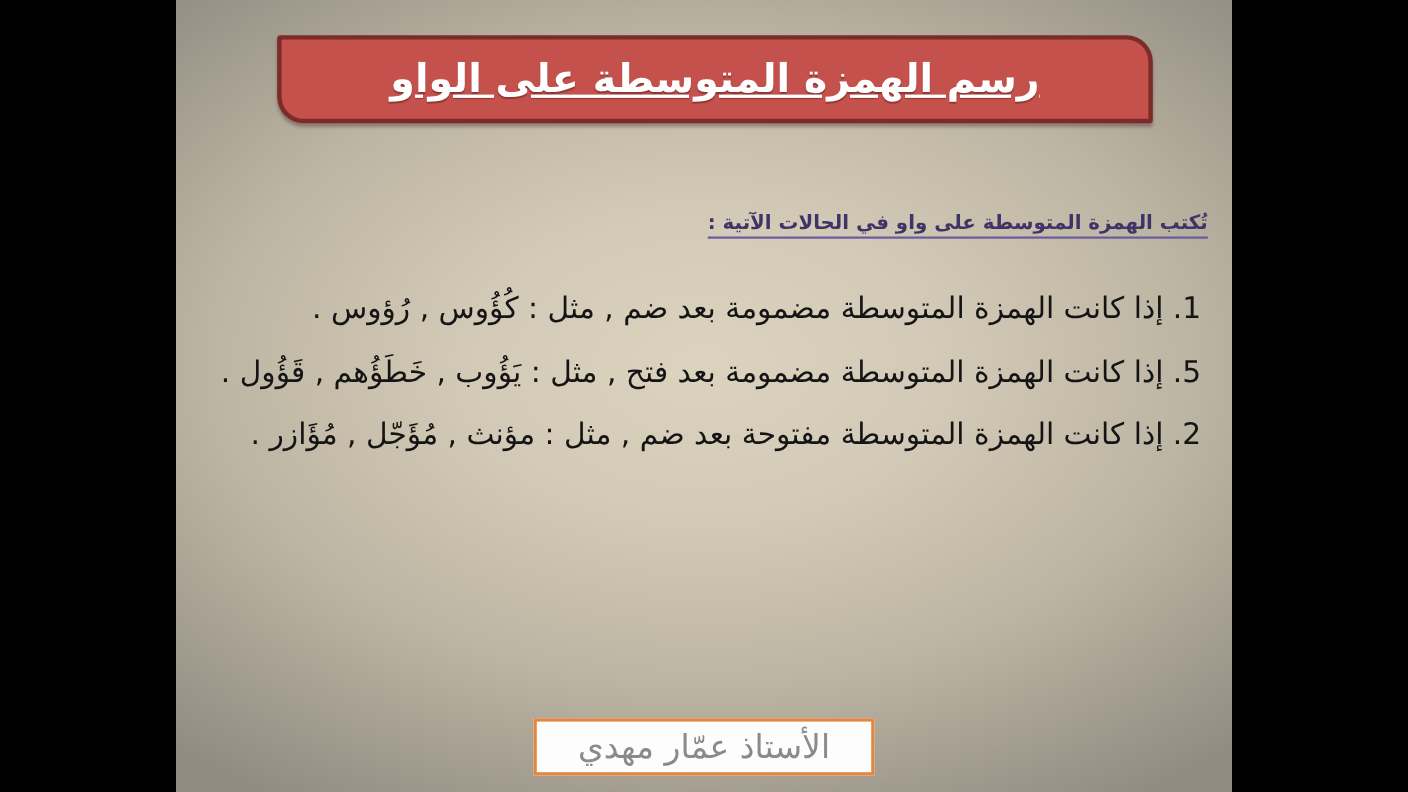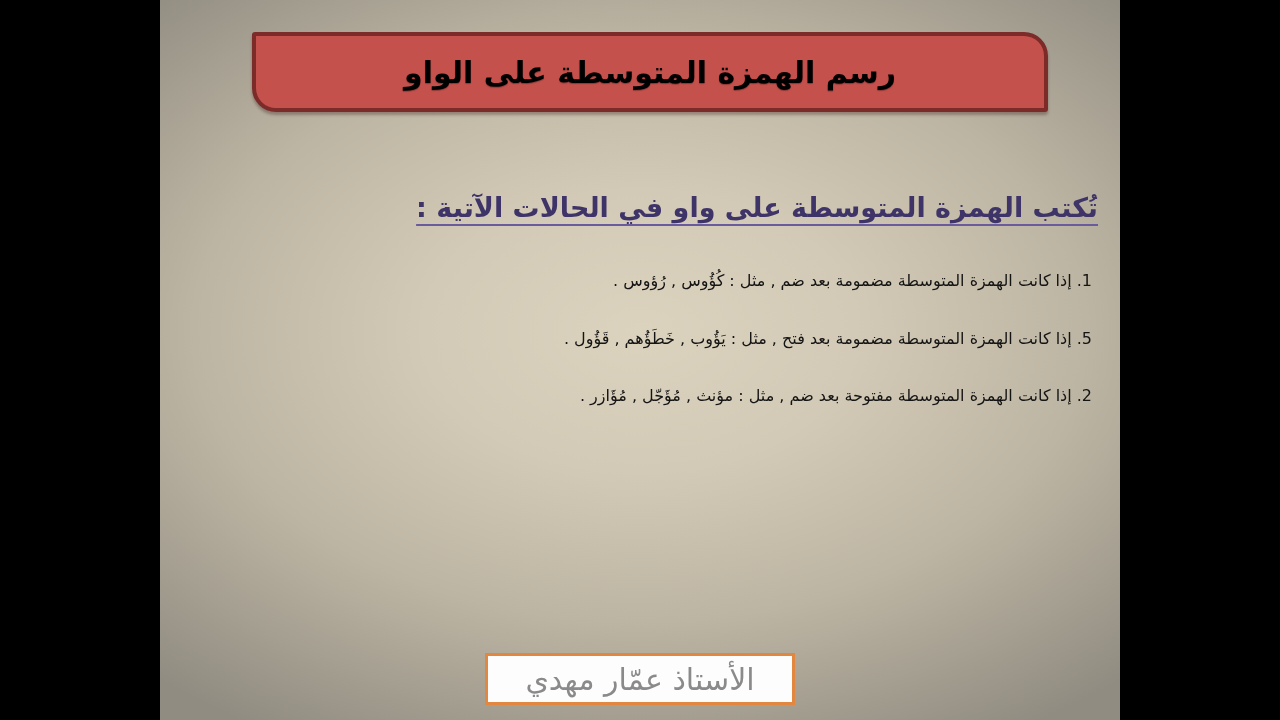--- a/index.html
+++ b/index.html
@@ -29,48 +29,49 @@
     position:absolute;
     left:92px;top:32px;
     width:788px;height:72px;
     background:#c5514d;
     border:4px solid #7c2b28;
     border-radius:3px 24px 3px 24px;
     box-shadow:0 3px 3px rgba(60,30,25,0.35);
     display:flex;align-items:center;justify-content:center;
   }
   .banner .title-text{
-    color:#000000;
-    font-size:30px;
+    color:#ffffff;
+    font-size:36px;
     font-weight:bold;
     letter-spacing:0.5px;
     text-shadow:0 1px 1px rgba(90,30,25,0.5);
+    text-decoration:underline;
   }
   .subtitle{
     position:absolute;
     top:192px;right:22px;
     direction:rtl;
     text-align:right;
     color:#3f3468;
-    font-size:27px;
+    font-size:18px;
     font-weight:bold;
     text-decoration:underline;
     text-decoration-color:#6a5b9e;
     text-underline-offset:7px;
     text-decoration-thickness:2px;
   }
   .rules{
     position:absolute;
     top:252px;right:28px;left:60px;
   }
   .rule{
     direction:rtl;
     text-align:right;
     color:#141414;
-    font-size:16px;
+    font-size:27px;
     line-height:57.5px;
     white-space:nowrap;
   }
   .footer-box{
     position:absolute;
     left:325px;top:653px;
     width:304px;height:46px;
     background:#fdfdfd;
     border:3px solid #e2873f;
     display:flex;align-items:center;justify-content:center;

